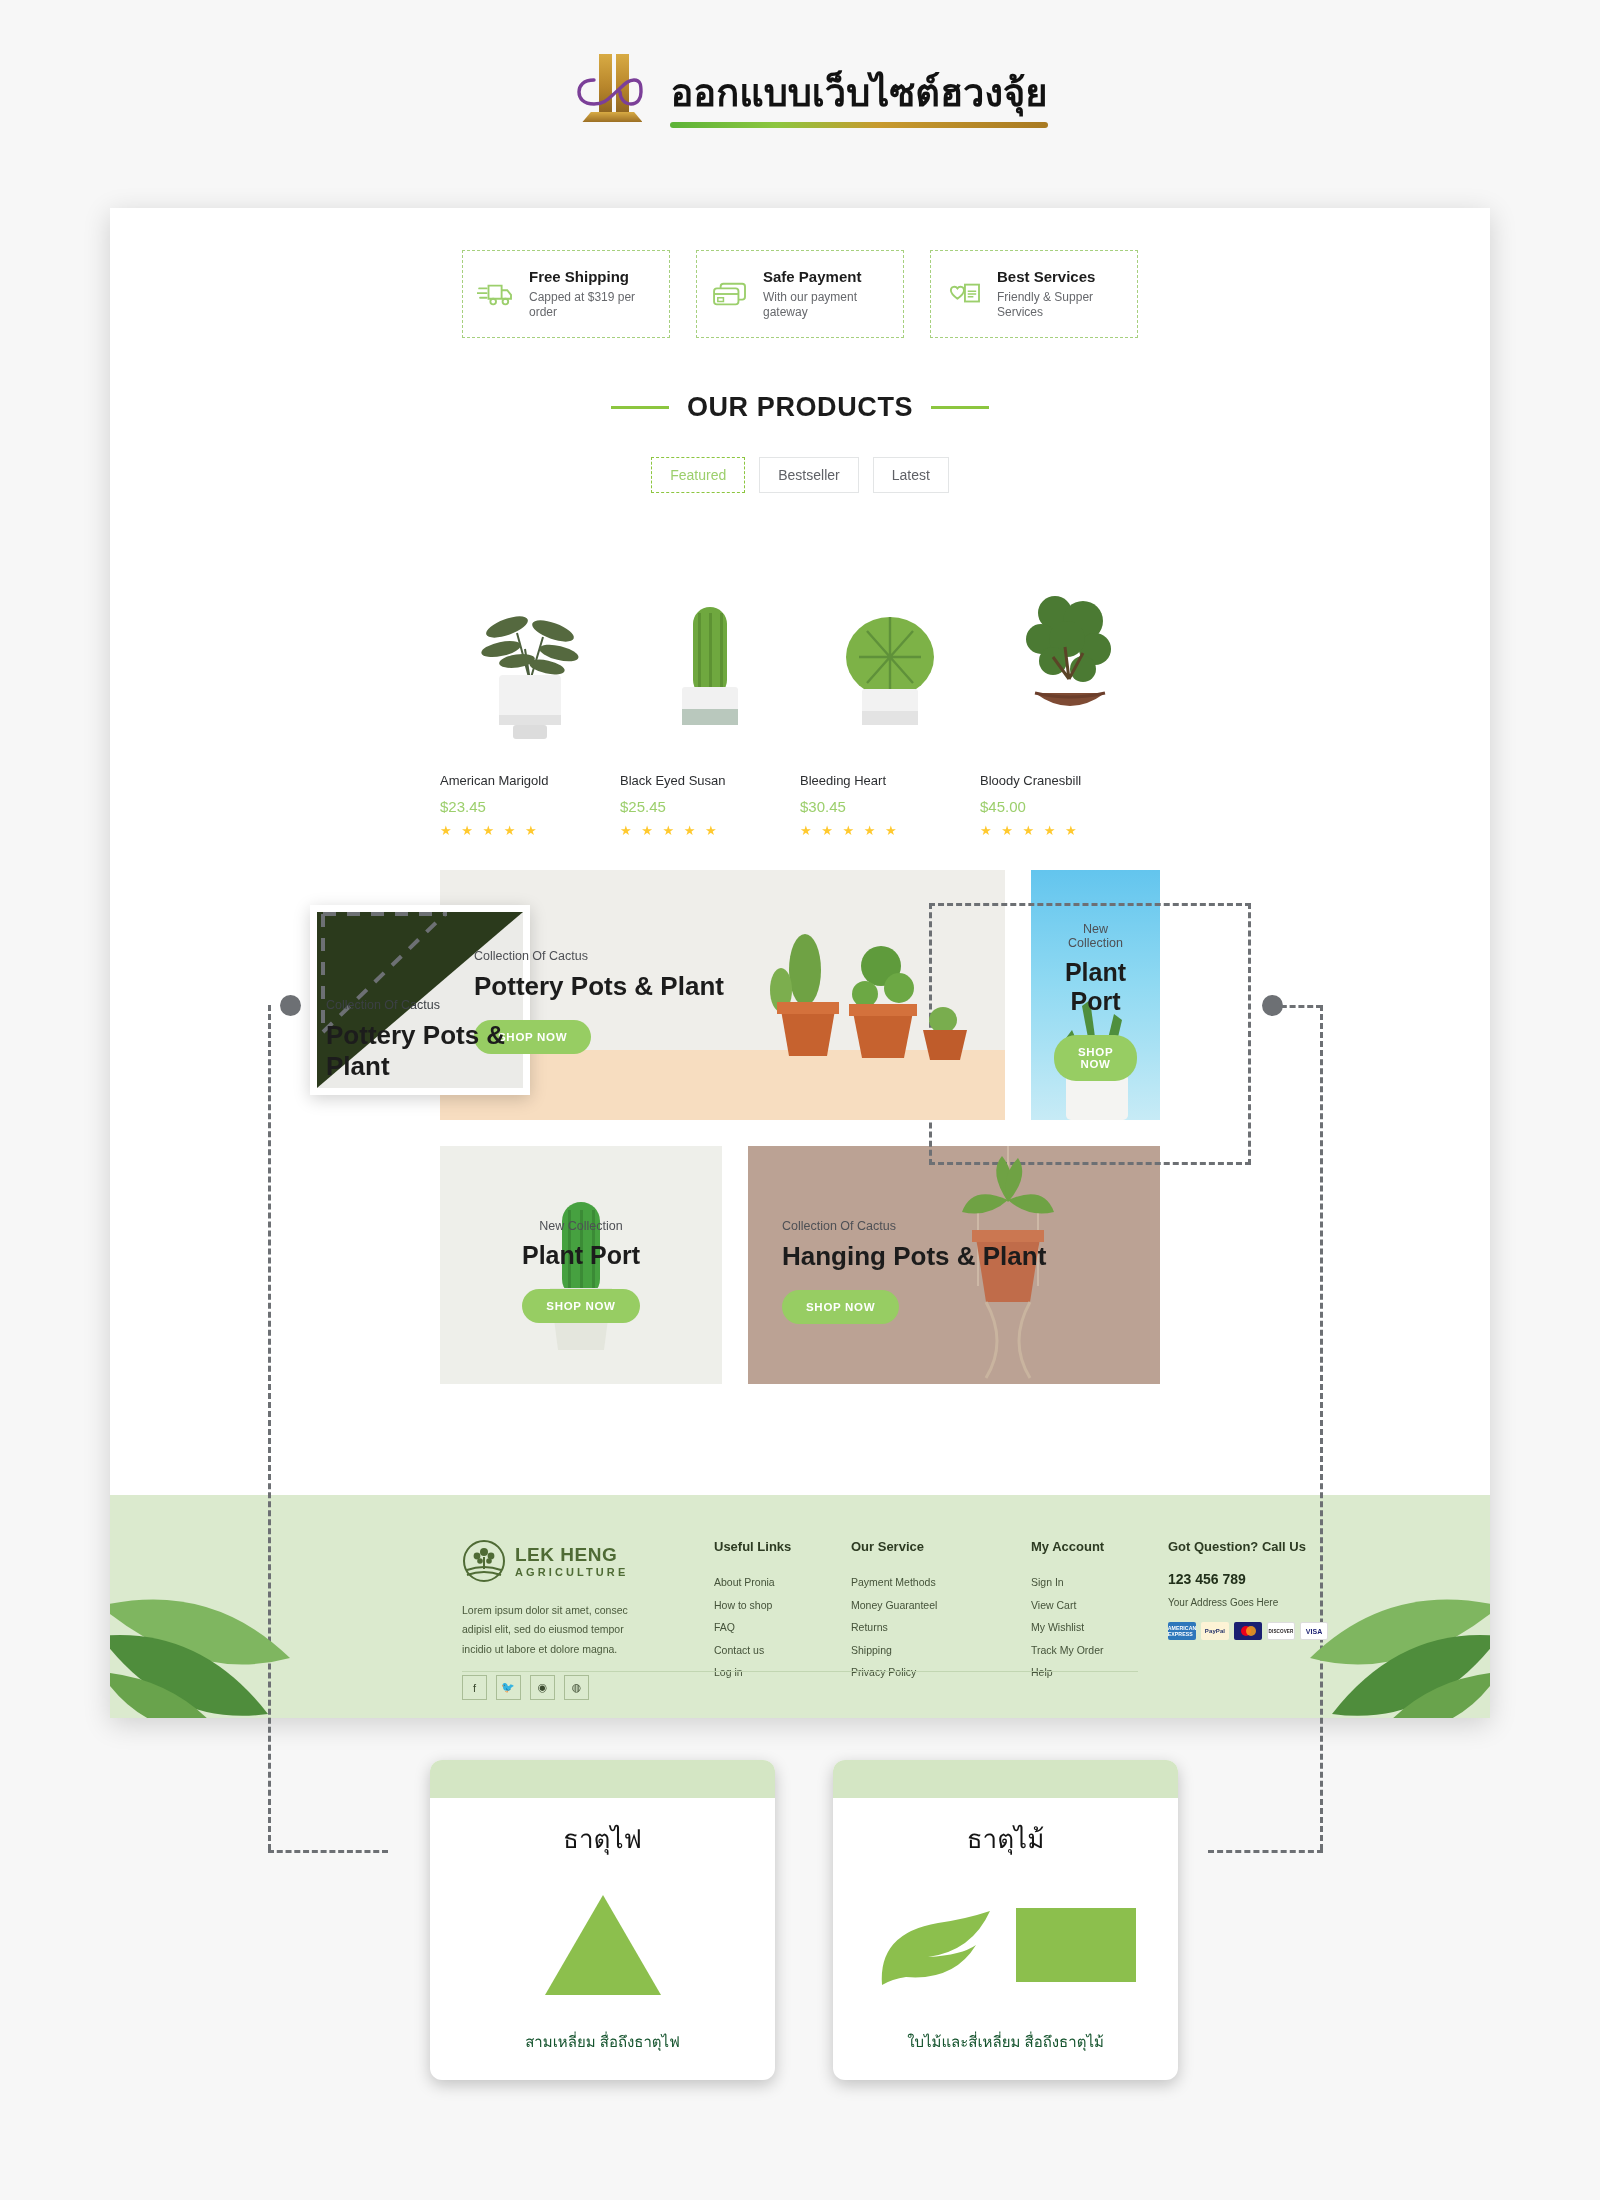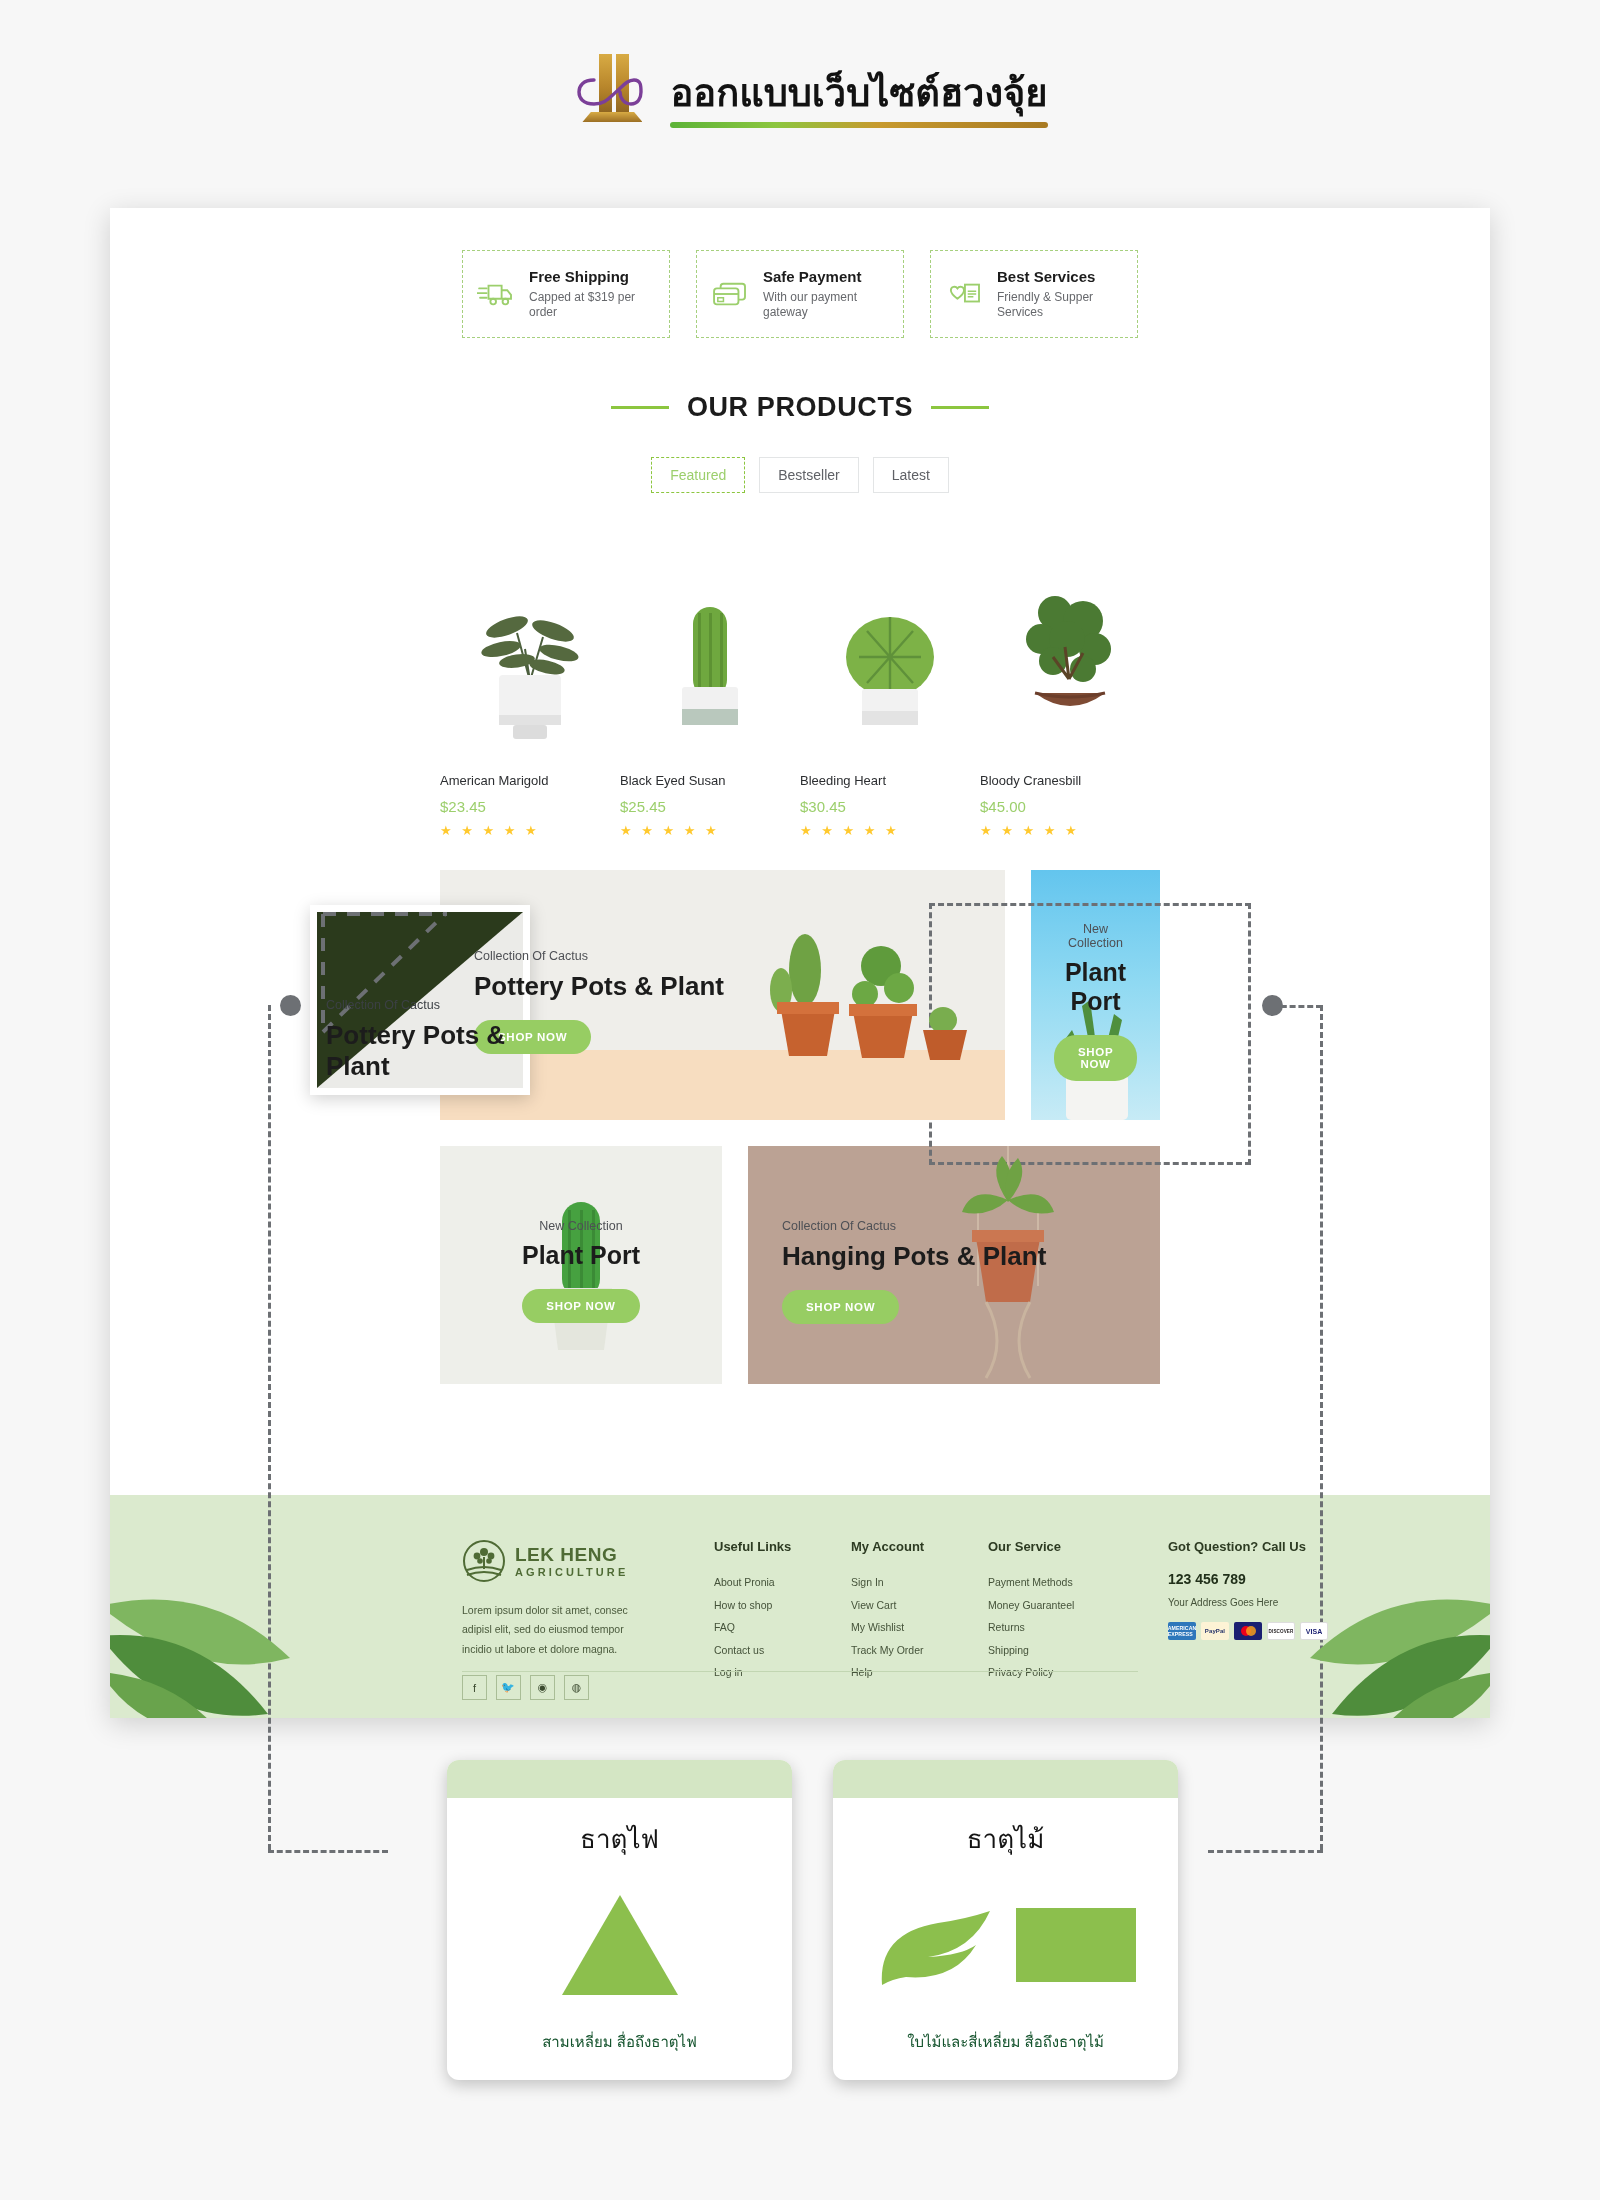--- a/index.html
+++ b/index.html
@@ -478,36 +478,36 @@
 
       <div class="fcol">
         <div class="fhead">Useful Links</div>
         <div class="flink">About Pronia</div>
         <div class="flink">How to shop</div>
         <div class="flink">FAQ</div>
         <div class="flink">Contact us</div>
         <div class="flink">Log in</div>
       </div>
 
+      <div class="fcol wide">
+        <div class="fhead">Our Service</div>
+        <div class="flink">Payment Methods</div>
+        <div class="flink">Money Guaranteel</div>
+        <div class="flink">Returns</div>
+        <div class="flink">Shipping</div>
+        <div class="flink">Privacy Policy</div>
+      </div>
+
       <div class="fcol">
         <div class="fhead">My Account</div>
         <div class="flink">Sign In</div>
         <div class="flink">View Cart</div>
         <div class="flink">My Wishlist</div>
         <div class="flink">Track My Order</div>
         <div class="flink">Help</div>
-      </div>
-
-      <div class="fcol wide">
-        <div class="fhead">Our Service</div>
-        <div class="flink">Payment Methods</div>
-        <div class="flink">Money Guaranteel</div>
-        <div class="flink">Returns</div>
-        <div class="flink">Shipping</div>
-        <div class="flink">Privacy Policy</div>
       </div>
 
       <div class="fcol wide">
         <div class="fhead">Got Question? Call Us</div>
         <div class="fphone">123 456 789</div>
         <div class="faddr">Your Address Goes Here</div>
         <div class="fcards">
           <div class="fcard" style="background:#2e77bb">AMERICAN EXPRESS</div>
           <div class="fcard" style="background:#fdf3d5;color:#27346a;font-size:6px">PayPal</div>
           <div class="fcard" style="background:#1a1f71;position:relative">
@@ -541,21 +541,21 @@
 <div class="dot" style="left:280px; top:995px;"></div>
 <div class="dot" style="left:1262px; top:995px;"></div>
 
 <div class="conn" style="left:268px; top:1005px; height:845px;"></div>
 <div class="conn-h" style="left:268px; top:1850px; width:120px;"></div>
 
 <div class="conn-h" style="left:1272px; top:1005px; width:50px;"></div>
 <div class="conn" style="left:1320px; top:1005px; height:845px;"></div>
 <div class="conn-h" style="left:1208px; top:1850px; width:115px;"></div>
 
-<div class="anno-card" style="left:447px; top:1760px; width:345px; height:320px;">
+<div class="anno-card" style="left:430px; top:1760px; width:345px; height:320px;">
   <div class="cap-bar"></div>
   <div class="anno-title">ธาตุไฟ</div>
   <div class="anno-figure">
     <div class="tri-shape"></div>
   </div>
   <div class="anno-caption">สามเหลี่ยม สื่อถึงธาตุไฟ</div>
 </div>
 
 <div class="anno-card" style="left:833px; top:1760px; width:345px; height:320px;">
   <div class="cap-bar"></div>

